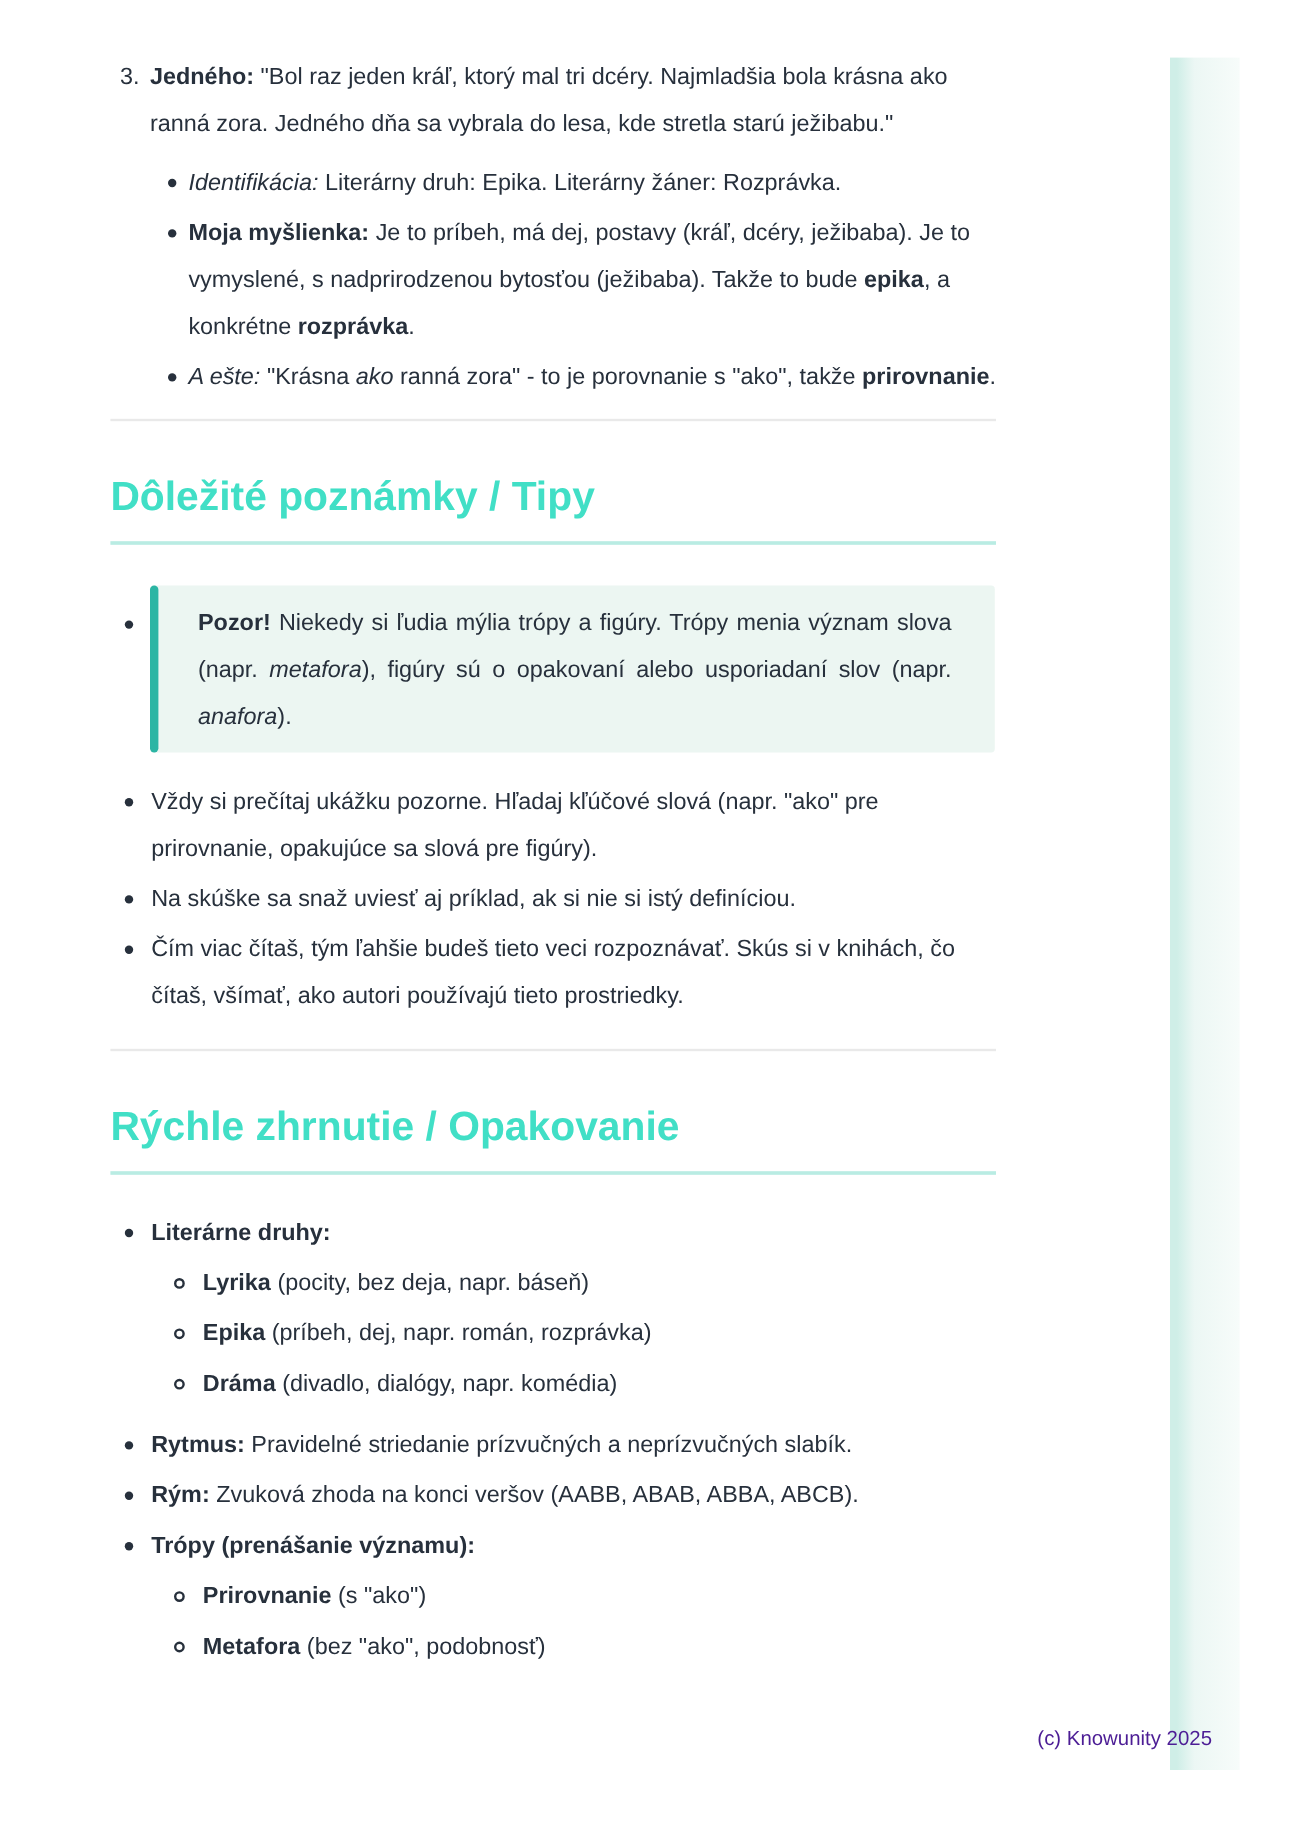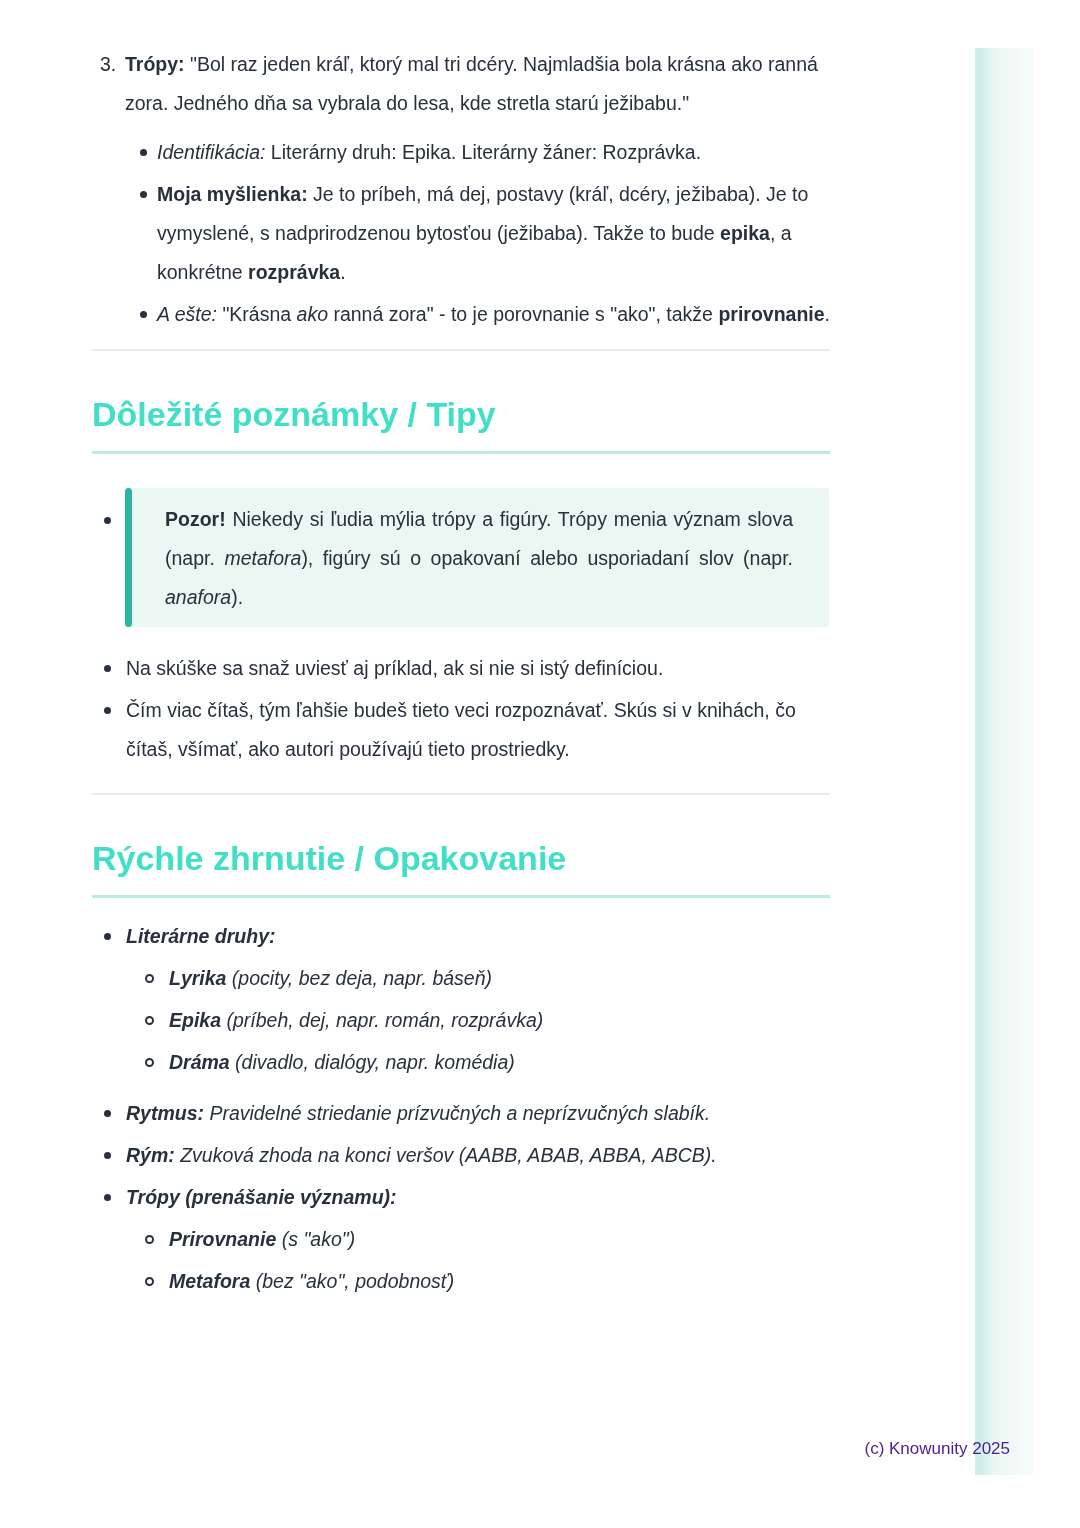--- a/index.html
+++ b/index.html
@@ -20,21 +20,21 @@
   .num { flex:0 0 25px; font-size:19.5px; line-height:39px; }
 
   
   .item { display:flex; margin-bottom:3px; }
   .dot  { flex:0 0 7px; width:7px; height:7px; border-radius:50%; background:#27303c; margin:16px 15px 0 0; }
   .circle { flex:0 0 9px; width:9px; height:9px; border-radius:50%; border:2px solid #27303c; box-sizing:border-box; margin:15px 15px 0 0; }
 
   .sub1 { margin-left:48px; margin-top:10px; }
   .sub1 .dot { margin-right:10px; }
   .tips { margin-left:12px; margin-top:22px; }
-  .sum  { margin-left:12px; margin-top:19px;font-style:italic; }
+  .sum  { margin-left:12px; margin-top:29px; }
   .sub2 { margin-left:41px; margin-bottom:12px; }
 
   .divider { border:0; border-top:2px solid #e9e9e9; height:0; }
   .d1 { margin:15px 0 0 0; }
   .d2 { margin:24px 0 0 0; }
 
   h2 {
     font-size:34px; line-height:42px; font-weight:700;
     color:#41dfc6; margin:42px 0 0 0; padding-bottom:16px;
     border-bottom:3px solid #b9ece3;
@@ -59,21 +59,21 @@
     font-size:17px; line-height:20px; color:#4c1d95;
   }
 </style>
 </head>
 <body>
 
 <div class="content">
 
   <div class="numbered">
     <span class="num">3.</span>
-    <p class="para"><span class="b">Trópy:</span><span> "Bol raz jeden kráľ, ktorý mal tri dcéry. Najmladšia bola krásna ako ranná zora. Jedného dňa sa vybrala do lesa, kde stretla starú ježibabu."</span></p>
+    <p class="para"><span class="b">Jedného:</span><span> "Bol raz jeden kráľ, ktorý mal tri dcéry. Najmladšia bola krásna ako ranná zora. Jedného dňa sa vybrala do lesa, kde stretla starú ježibabu."</span></p>
   </div>
 
   <div class="sub1">
     <div class="item">
       <span class="dot"></span>
       <p class="para"><span class="i">Identifikácia:</span><span> Literárny druh: Epika. Literárny žáner: Rozprávka.</span></p>
     </div>
     <div class="item">
       <span class="dot"></span>
       <p class="para"><span class="b">Moja myšlienka:</span><span> Je to príbeh, má dej, postavy (kráľ, dcéry, ježibaba). Je to vymyslené, s nadprirodzenou bytosťou (ježibaba). Takže to bude </span><span class="b">epika</span><span>, a konkrétne </span><span class="b">rozprávka</span><span>.</span></p>
@@ -90,20 +90,24 @@
 
   <div class="callout-row">
     <span class="dot"></span>
     <div class="callout">
       <span class="callout-bar"></span>
       <p class="para"><span class="b">Pozor!</span><span> Niekedy si ľudia mýlia trópy a figúry. Trópy menia význam slova (napr. </span><span class="i">metafora</span><span>), figúry sú o opakovaní alebo usporiadaní slov (napr. </span><span class="i">anafora</span><span>).</span></p>
     </div>
   </div>
 
   <div class="tips">
+    <div class="item">
+      <span class="dot"></span>
+      <p class="para"><span>Vždy si prečítaj ukážku pozorne. Hľadaj kľúčové slová (napr. "ako" pre prirovnanie, opakujúce sa slová pre figúry).</span></p>
+    </div>
     <div class="item">
       <span class="dot"></span>
       <p class="para"><span>Na skúške sa snaž uviesť aj príklad, ak si nie si istý definíciou.</span></p>
     </div>
     <div class="item">
       <span class="dot"></span>
       <p class="para"><span>Čím viac čítaš, tým ľahšie budeš tieto veci rozpoznávať. Skús si v knihách, čo čítaš, všímať, ako autori používajú tieto prostriedky.</span></p>
     </div>
   </div>
 

